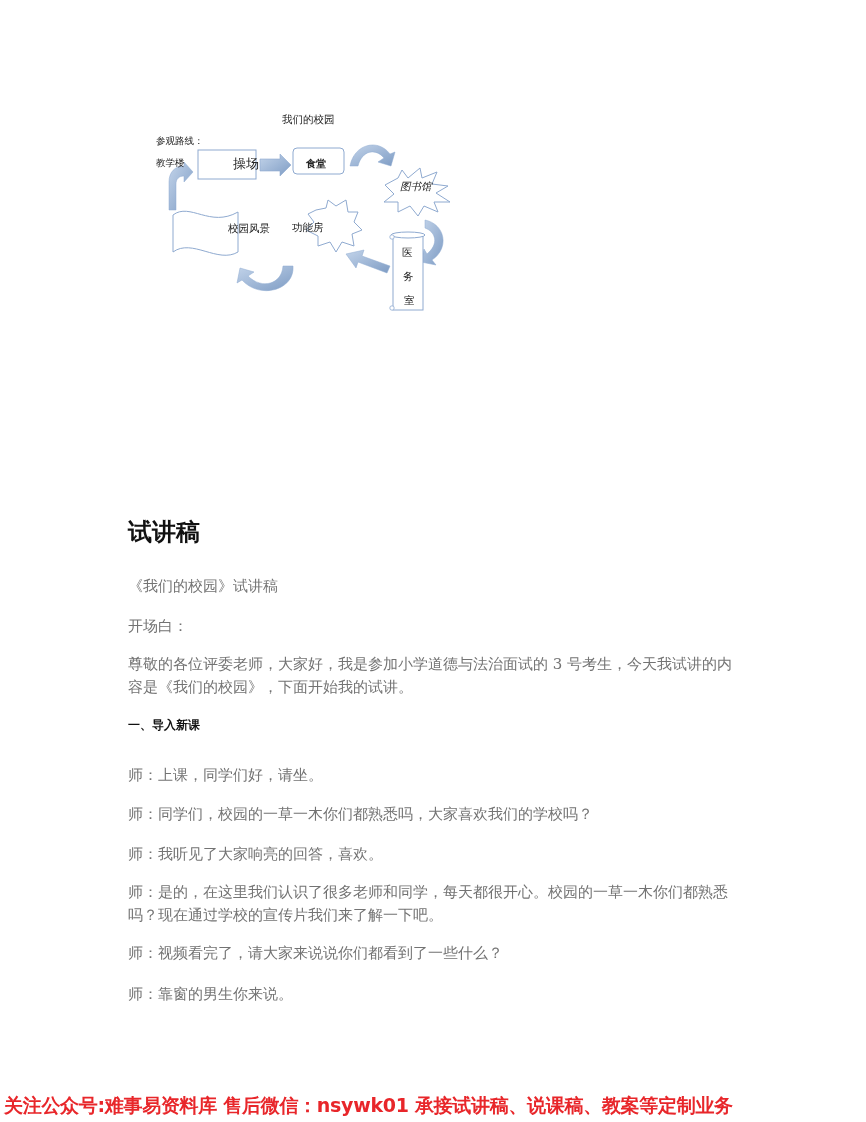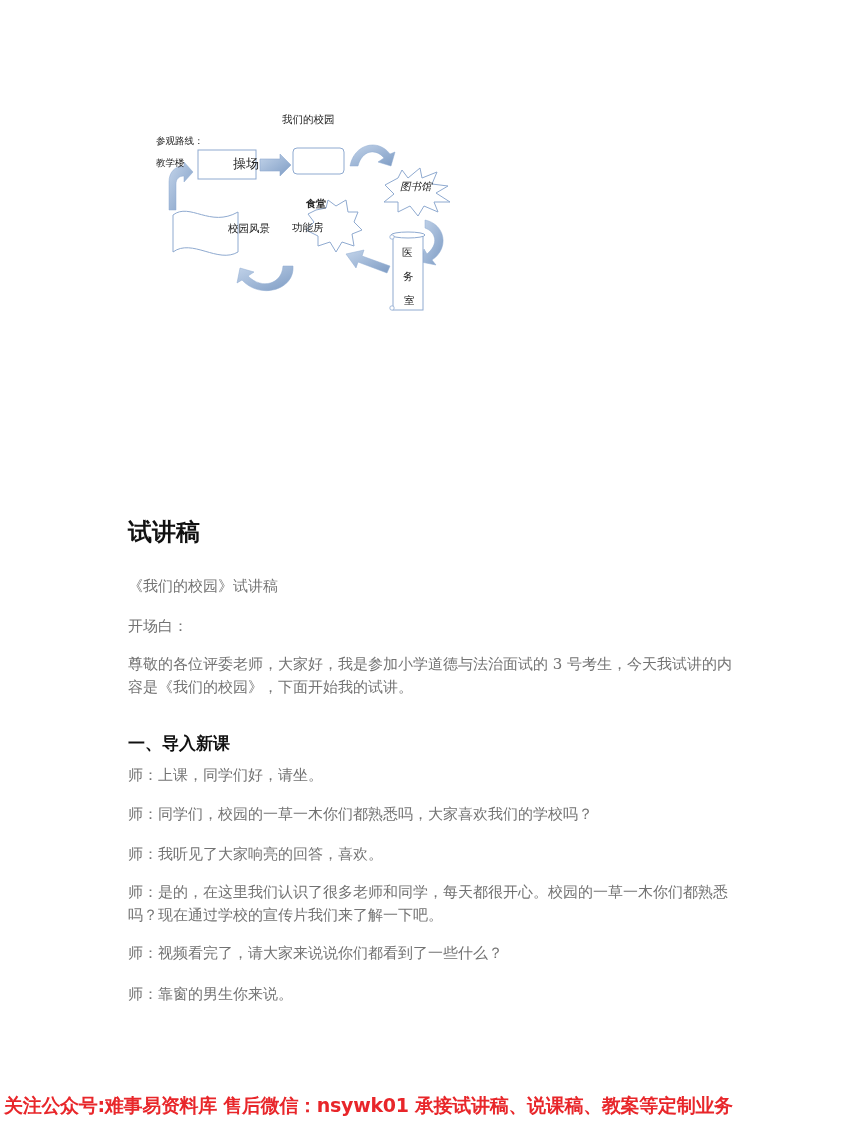--- a/index.html
+++ b/index.html
@@ -11,21 +11,21 @@
     .diagram { position: absolute; left: 140px; top: 100px; width: 360px; height: 230px; }
     .diagram svg { position: absolute; left: 0; top: 0; }
     .dlabel { position: absolute; font-size: 10.5px; color: #222; white-space: nowrap; line-height: 1; }
     .dlabel.serif { font-family: Liberation Serif, serif; }
     .dlabel.sans { font-family: "DejaVu Sans", sans-serif; }
     .vert { font-size: 10.5px; }
 
     .doc-title { position: absolute; left: 128px; top: 516px; font-size: 24px; font-weight: bold;
       font-family: "DejaVu Sans", sans-serif; letter-spacing: 0px; }
     .para { position: absolute; left: 128px; width: 612px; font-size: 15px; line-height: 23px; color: #737373; }
-    .h2 { position: absolute; left: 128px; top: 732px; font-size: 17px; font-weight: bold;
+    .h2 { position: absolute; left: 128px; top: 717px; font-size: 12px; font-weight: bold;
       font-family: "DejaVu Sans", sans-serif; }
 
     .footer { position: absolute; left: 4px; top: 1093px; width: 866px; height: 29px;
       font-family: "DejaVu Sans", sans-serif; font-weight: bold; font-size: 19px; color: #e8262a;
       white-space: nowrap; letter-spacing: -0.3px; box-sizing: border-box; }
   </style>
 </head>
 <body>
 
 <div class="diagram">
@@ -62,21 +62,21 @@
 
     <path d="M33 115 C50 102 70 128 98 112 L98 152 C78 164 52 138 33 152 Z" fill="#fff" stroke="#8faad0" stroke-width="1"></path>
 
     <path d="M29 110 L29 82 C29 72 35 66 44 66 L44 62 L53 72 L44 82 L44 76 C39 76 36 79 36 84 L36 110 Z" fill="url(#arrowGrad)" stroke="#8faad0" stroke-width="0.5"></path>
   </svg>
 
   <div class="dlabel serif" style="left:142px; top:15px;">我们的校园</div>
   <div class="dlabel serif" style="left:16px; top:37px; font-size:9.5px;">参观路线：</div>
   <div class="dlabel sans" style="left:16px; top:58px; font-size:9.5px;">教学楼</div>
   <div class="dlabel sans" style="left:93px; top:57px; font-size:13px;">操场</div>
-  <div class="dlabel serif" style="left:166px; top:59px; font-weight:bold; font-size:10px;margin-top:40px;">食堂</div>
+  <div class="dlabel serif" style="left:166px; top:59px; font-weight:bold; font-size:10px;">食堂</div>
   <div class="dlabel sans" style="left:260px; top:81px;font-style:italic;">图书馆</div>
   <div class="dlabel sans vert" style="left:262px; top:147px;">医</div>
   <div class="dlabel sans vert" style="left:263px; top:171px;">务</div>
   <div class="dlabel sans vert" style="left:264px; top:195px;">室</div>
   <div class="dlabel sans" style="left:152px; top:122px;">功能房</div>
   <div class="dlabel sans" style="left:40px; top:123px;margin-left:48px;">校园风景</div>
 </div>
 
 <div class="doc-title">试讲稿</div>
 <div class="para" style="top:575px;">《我们的校园》试讲稿</div>

